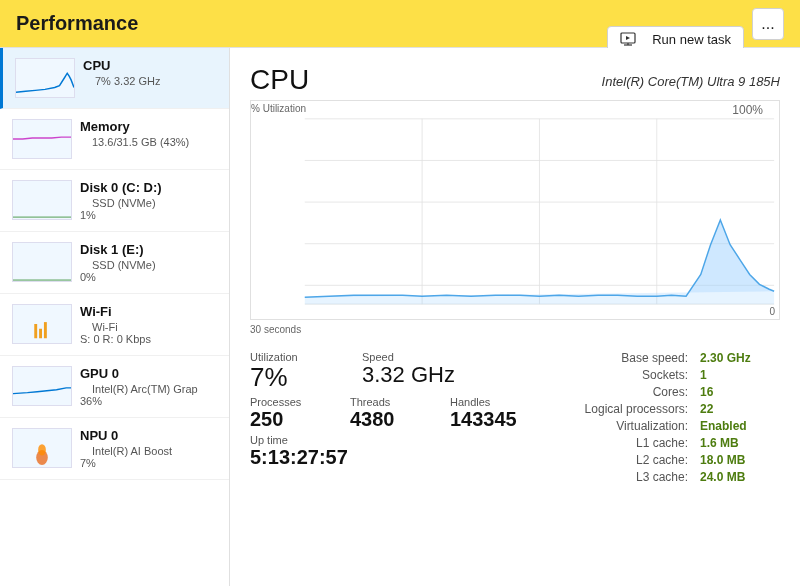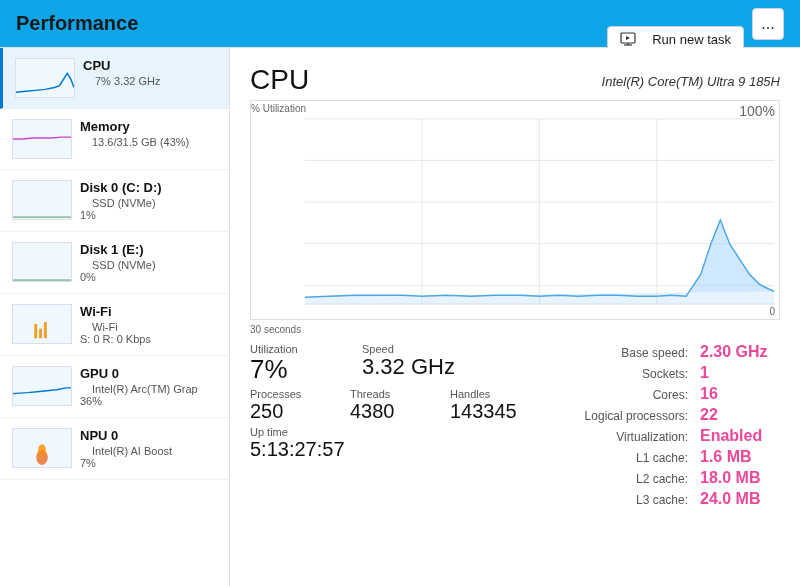--- a/index.html
+++ b/index.html
@@ -11,21 +11,21 @@
       overflow: hidden;
       color: #1a1a1a;
     }
 
     
     .header {
       display: flex;
       align-items: center;
       justify-content: space-between;
       padding: 8px 16px;
-      background: #0ea5e9;
+      background: #fde047;
       border-bottom: 1px solid #e0e0e0;
       height: 48px;
     }
     .header-title {
       font-size: 20px;
       font-weight: 600;
     }
     .header-actions {
       display: flex;
       align-items: center;
@@ -148,22 +148,22 @@
     .chart-label-y {
       position: absolute;
       top: 2px;
       left: 0;
       font-size: 10px;
       color: #666;
     }
     .chart-label-y-right {
       position: absolute;
       top: 2px;
-      right: 4px;
-      font-size: 14px;
+      right: 16px;
+      font-size: 12px;
       color: #666;
     }
     .chart-label-y-bottom-right {
       position: absolute;
       bottom: 2px;
       right: 4px;
       font-size: 10px;
       color: #666;
     }
     .chart-svg {
@@ -188,41 +188,42 @@
       font-size: 26px;
       font-weight: 300;
       color: #111;
       line-height: 1.1;
     }
     .stat-value.medium {
       font-size: 22px;
     }
     .stat-value.small {
       font-size: 20px;
+      font-weight: bold;
     }
 
     
     .info-table {
       margin-left: auto;
     }
     .info-row {
       display: flex;
       gap: 12px;
       margin-bottom: 3px;
       align-items: baseline;
     }
     .info-key {
       font-size: 12px;
       color: #555;
       min-width: 130px;
       text-align: right;
     }
     .info-val {
-      font-size: 16px;
-      color: #ec4899;
+      font-size: 12px;
+      color: #4d7c0f;
       font-weight: 600;
       min-width: 80px;
     }
 
     .stats-section {
       display: flex;
       justify-content: space-between;
       align-items: flex-start;
     }
 
@@ -375,21 +376,21 @@
         <line x1="415" y1="18" x2="415" y2="205" stroke="#e0e0e0" stroke-width="0.8"></line>
 
         <polyline points="55,198 80,197 105,196 130,196 155,196 175,197 200,196 225,197 250,196 275,196 295,197 315,196 335,197 355,196 375,196 395,197 415,197 430,196 445,197 460,175 470,145 480,120 490,145 500,160 510,175 520,185 530,190 535,192" fill="rgba(173,216,255,0.35)" stroke="none"></polyline>
         <polyline points="55,198 80,197 105,196 130,196 155,196 175,197 200,196 225,197 250,196 275,196 295,197 315,196 335,197 355,196 375,196 395,197 415,197 430,196 445,197 460,175 470,145 480,120 490,145 500,160 510,175 520,185 530,190 535,192 535,205 55,205" fill="rgba(135,200,255,0.2)" stroke="none"></polyline>
         <polyline points="55,198 80,197 105,196 130,196 155,196 175,197 200,196 225,197 250,196 275,196 295,197 315,196 335,197 355,196 375,196 395,197 415,197 430,196 445,197 460,175 470,145 480,120 490,145 500,160 510,175 520,185 530,190 535,192" fill="none" stroke="#4da6e8" stroke-width="1.5"></polyline>
       </svg>
     </div>
 
     <div class="chart-time-label">30 seconds</div>
 
-    <div class="stats-section" style="margin-top:8px;">
+    <div class="stats-section" style="margin-top:16px;">
 
       <div>
 
         <div style="display:flex; gap:32px; margin-bottom:4px;">
           <div class="stat-block">
             <div class="stat-label">Utilization</div>
             <div class="stat-value">7%</div>
           </div>
           <div class="stat-block">
             <div class="stat-label">Speed</div>

